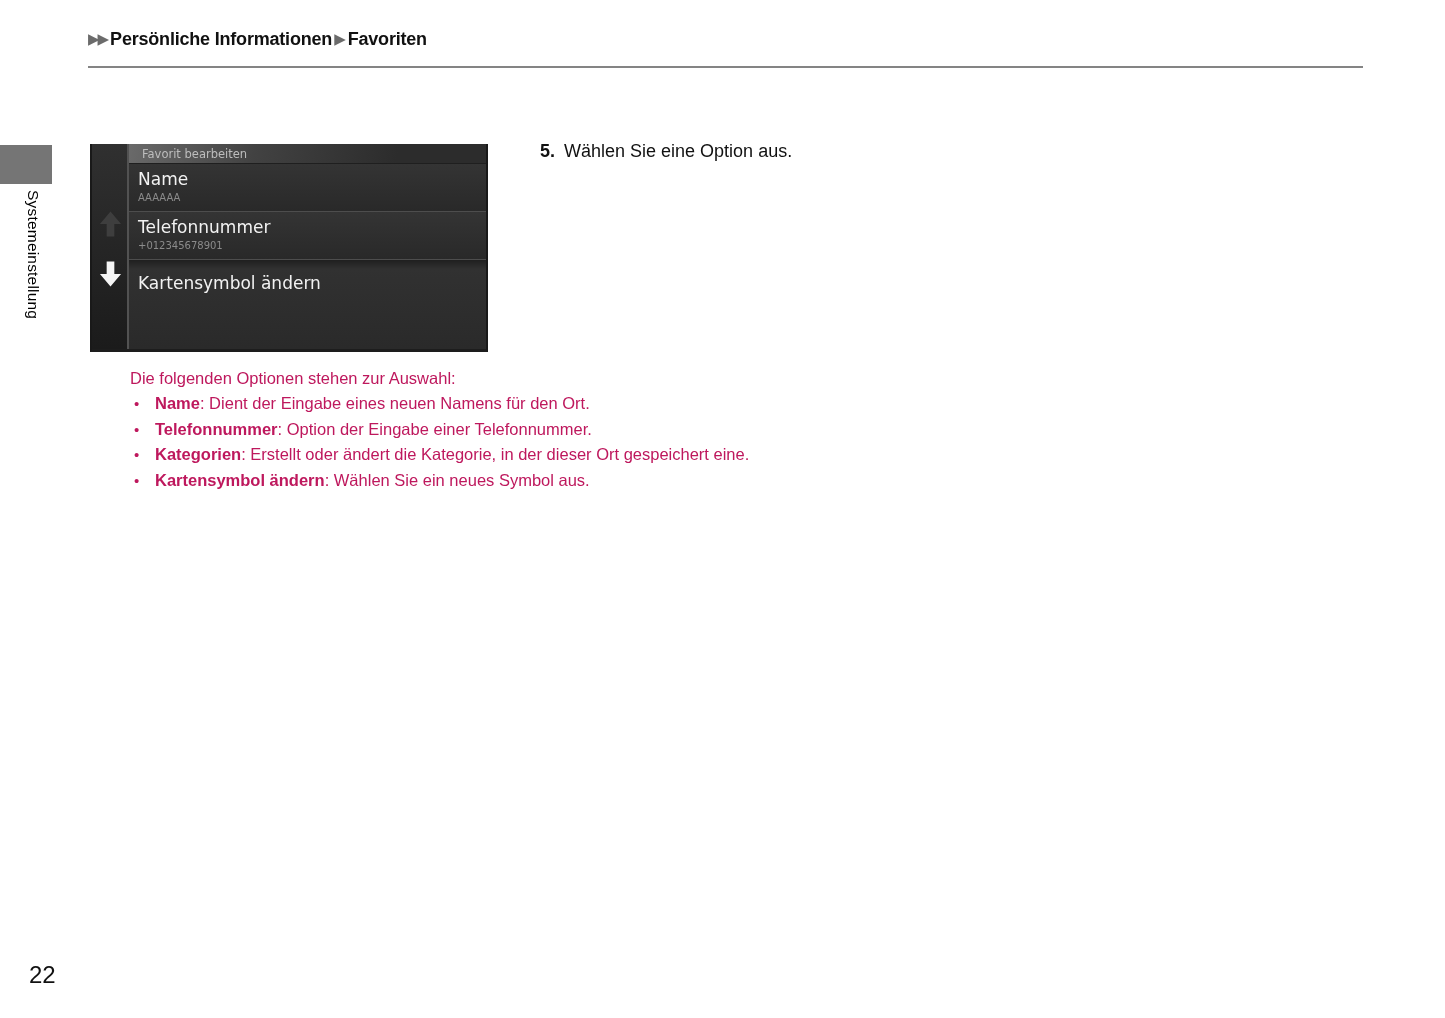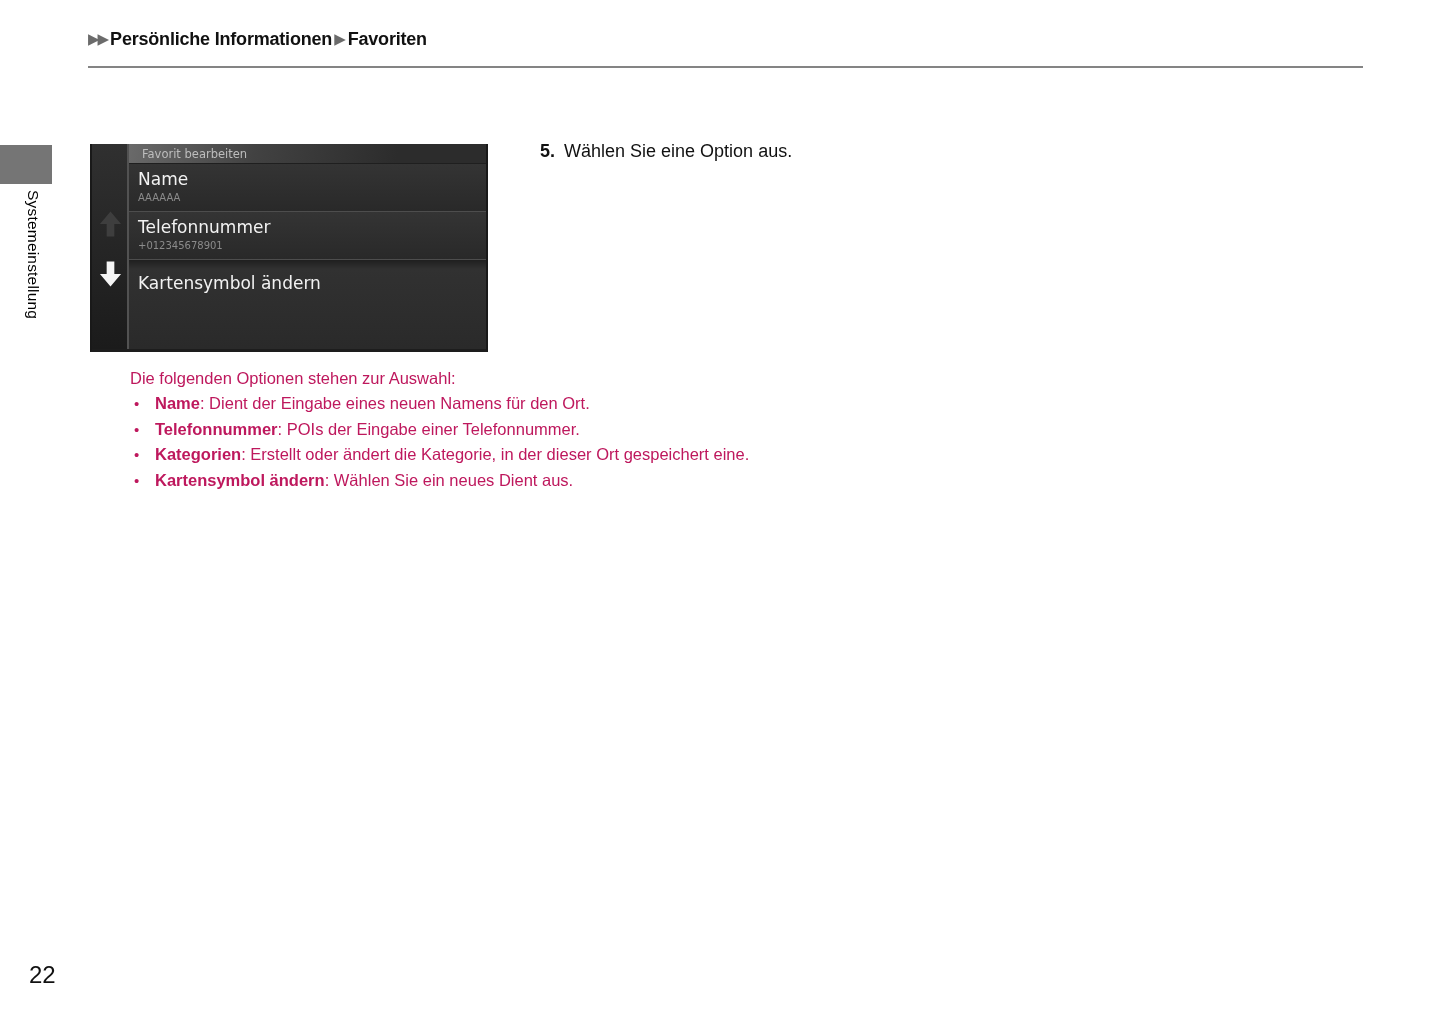--- a/index.html
+++ b/index.html
@@ -223,27 +223,27 @@
   </div>
 
   <div class="options">
     <div>Die folgenden Optionen stehen zur Auswahl:</div>
 
     <div class="option-item">
       <span class="option-bullet">•</span><span class="option-term">Name</span><span>: Dient der Eingabe eines neuen Namens für den Ort.</span>
     </div>
 
     <div class="option-item">
-      <span class="option-bullet">•</span><span class="option-term">Telefonnummer</span><span>: POIs der Eingabe einer Telefonnummer.</span>
+      <span class="option-bullet">•</span><span class="option-term">Telefonnummer</span><span>: Option der Eingabe einer Telefonnummer.</span>
     </div>
 
     <div class="option-item">
       <span class="option-bullet">•</span><span class="option-term">Kategorien</span><span>: Erstellt oder ändert die Kategorie, in der dieser Ort gespeichert eine.</span>
     </div>
 
     <div class="option-item">
-      <span class="option-bullet">•</span><span class="option-term">Kartensymbol ändern</span><span>: Wählen Sie ein neues Dient aus.</span>
+      <span class="option-bullet">•</span><span class="option-term">Kartensymbol ändern</span><span>: Wählen Sie ein neues Symbol aus.</span>
     </div>
   </div>
 
   <div class="page-number">22</div>
 
 </div>
 
 </body></html>

